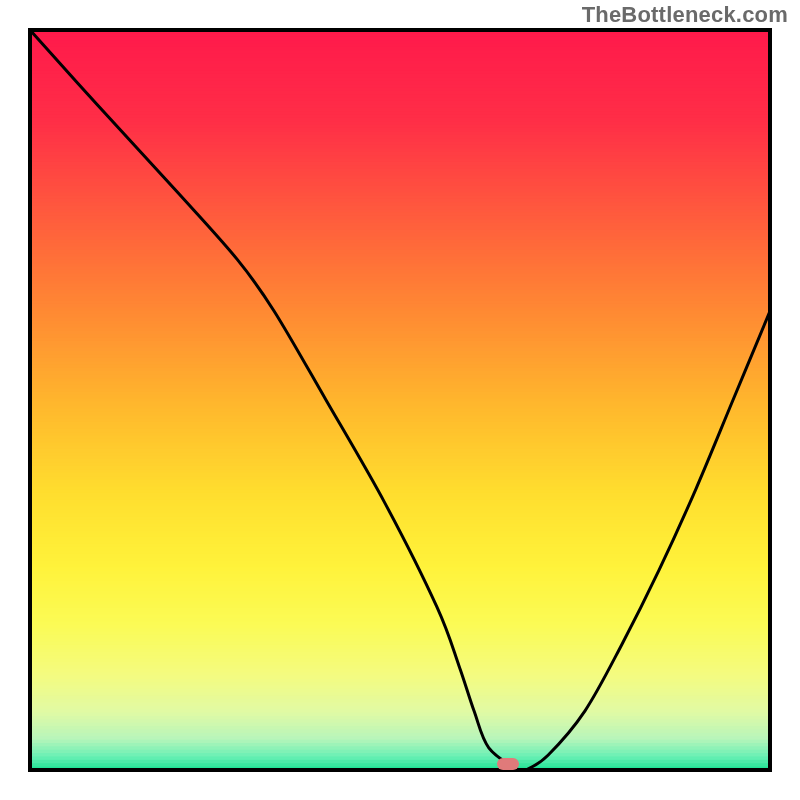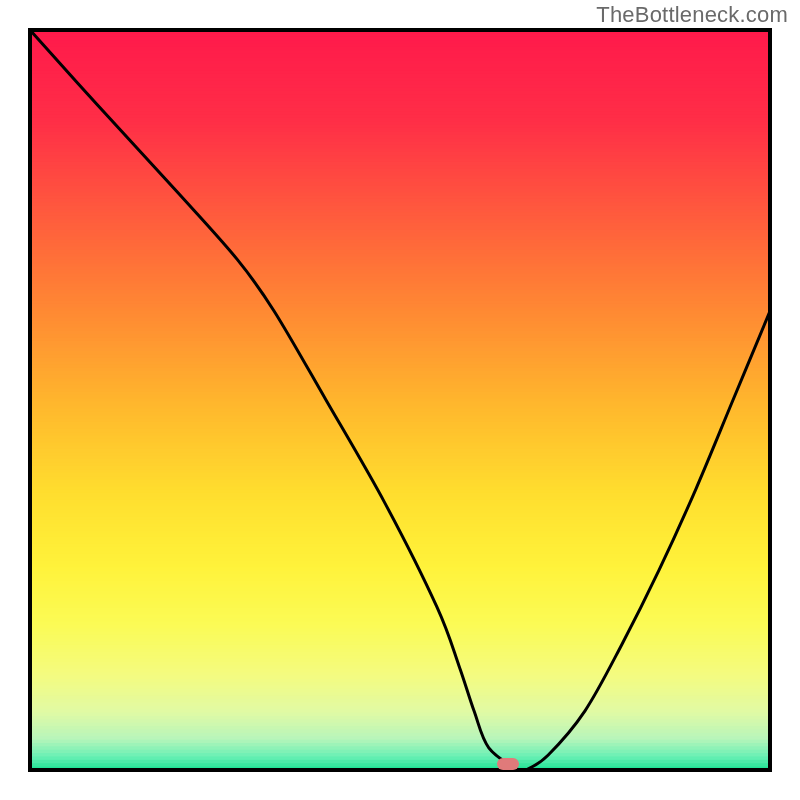--- a/index.html
+++ b/index.html
@@ -14,21 +14,21 @@
   .container {
     position: relative;
     width: 800px;
     height: 800px;
   }
   .watermark {
     position: absolute;
     top: 2px;
     right: 12px;
     font-size: 22px;
-    font-weight: 400;
+    font-weight: 700;
     color: #6a6a6a;
     letter-spacing: 0.2px;
     z-index: 30;
   }
   svg.chart {
     position: absolute;
     top: 0;
     left: 0;
     width: 800px;
     height: 800px;

